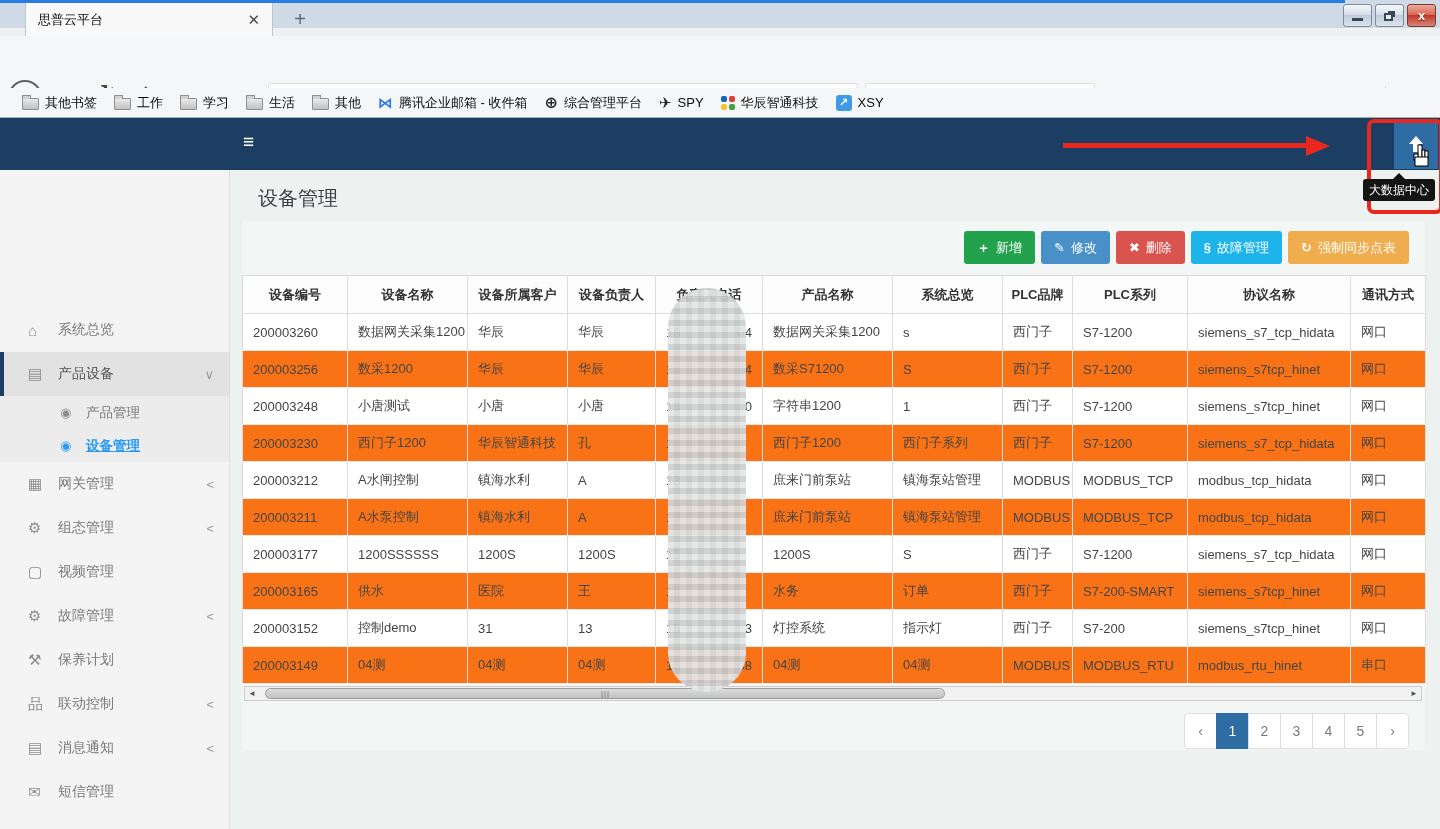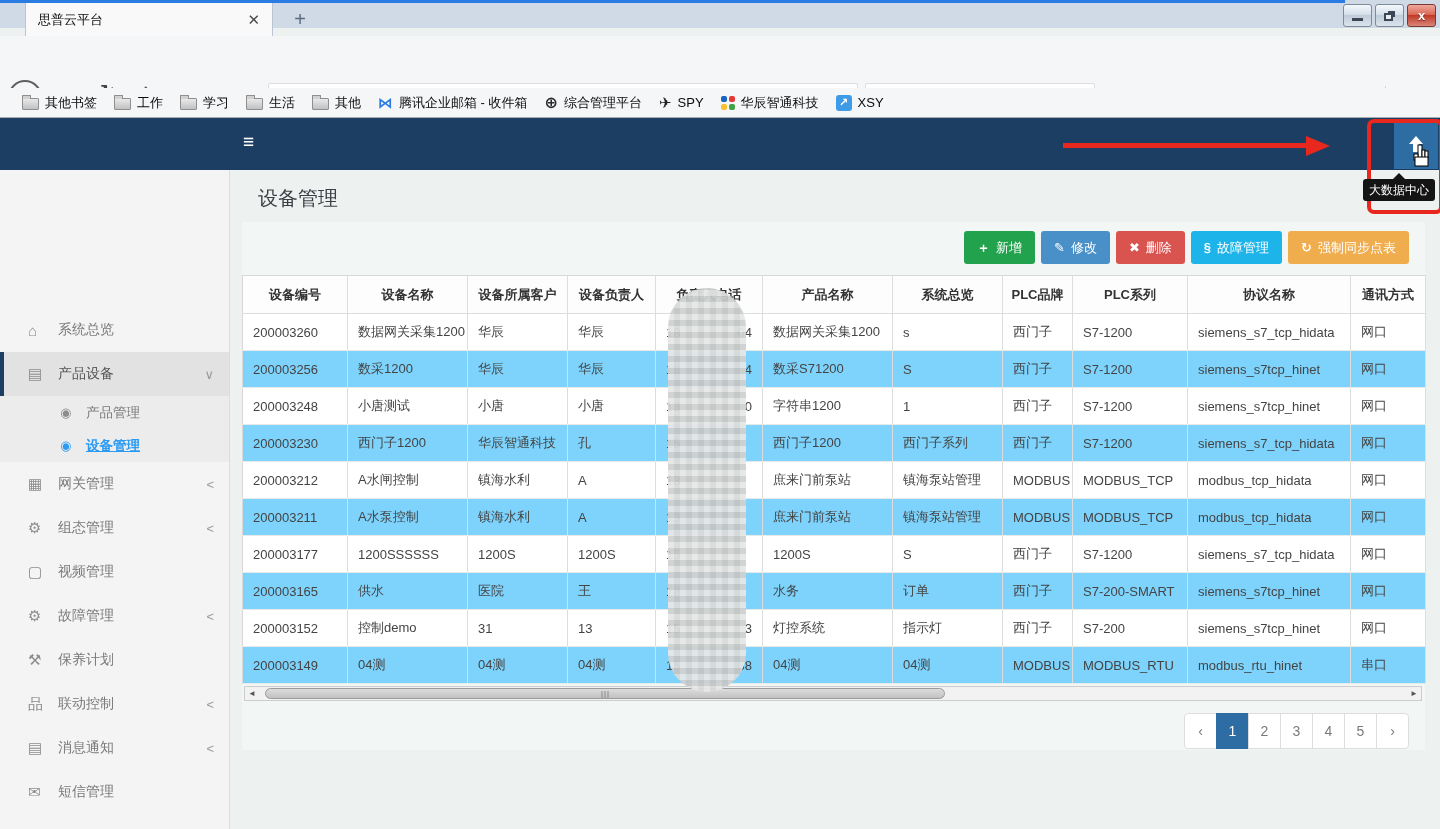--- a/index.html
+++ b/index.html
@@ -86,21 +86,21 @@
   .panel { position:absolute; left:12px; top:52px; width:1183px; height:528px; background:#f2f6f5; }
   .panel-search { position:absolute; left:18px; top:9px; width:176px; height:32px; border:1px solid #ccc; background:#fff; font-size:13px; padding:0 10px; font-family:inherit; color:#333; outline:none; }
   .panel-search::placeholder { color:#aaa; }
   .actions { position:absolute; right:16px; top:9px; display:flex; gap:6px; }
   .action-btn { height:33px; border:none; border-radius:3px; color:#fff; font-size:13px; font-family:inherit; display:flex; align-items:center; gap:6px; padding:0 13px; }
   .action-btn .a-icon { font-size:13px; font-weight:bold; }
 
   table.devices { position:absolute; left:0; top:53px; width:1183px; border-collapse:collapse; table-layout:fixed; background:#fff; border:1px solid #d8d8d8; }
   table.devices th { height:38px; font-size:13px; color:#333; font-weight:bold; text-align:center; background:#fdfdfd; border-right:1px solid #ddd; border-bottom:1px solid #ddd; padding:0 6px; overflow:hidden; white-space:nowrap; }
   table.devices td { height:37px; font-size:13px; color:#444; padding:0 10px; border-right:1px solid #ddd; border-bottom:1px solid #e6ebea; overflow:hidden; white-space:nowrap; }
-  table.devices tr.alt td { background:#7dd3fc; }
+  table.devices tr.alt td { background:#f97316; }
   .phone-cell { display:flex; justify-content:space-between; }
 
   .hscroll { position:absolute; left:2px; top:464px; width:1178px; height:15px; background:#f2f2f2; border:1px solid #cdcdcd; display:flex; align-items:center; }
   .hs-arrow { width:14px; text-align:center; font-size:8px; color:#555; }
   .hs-thumb { position:absolute; left:20px; top:1px; width:680px; height:11px; background:linear-gradient(#dcdcdc,#c2c2c2); border:1px solid #9a9a9a; border-radius:7px; }
   .hs-grip { position:absolute; left:50%; top:2px; transform:translateX(-50%); display:flex; gap:2px; }
   .hs-grip i { display:block; width:1px; height:7px; background:#8a8a8a; }
   .hs-arrow.right { position:absolute; right:0; }
 
   .panel-footer { position:absolute; left:0; top:486px; width:1183px; height:42px; }

